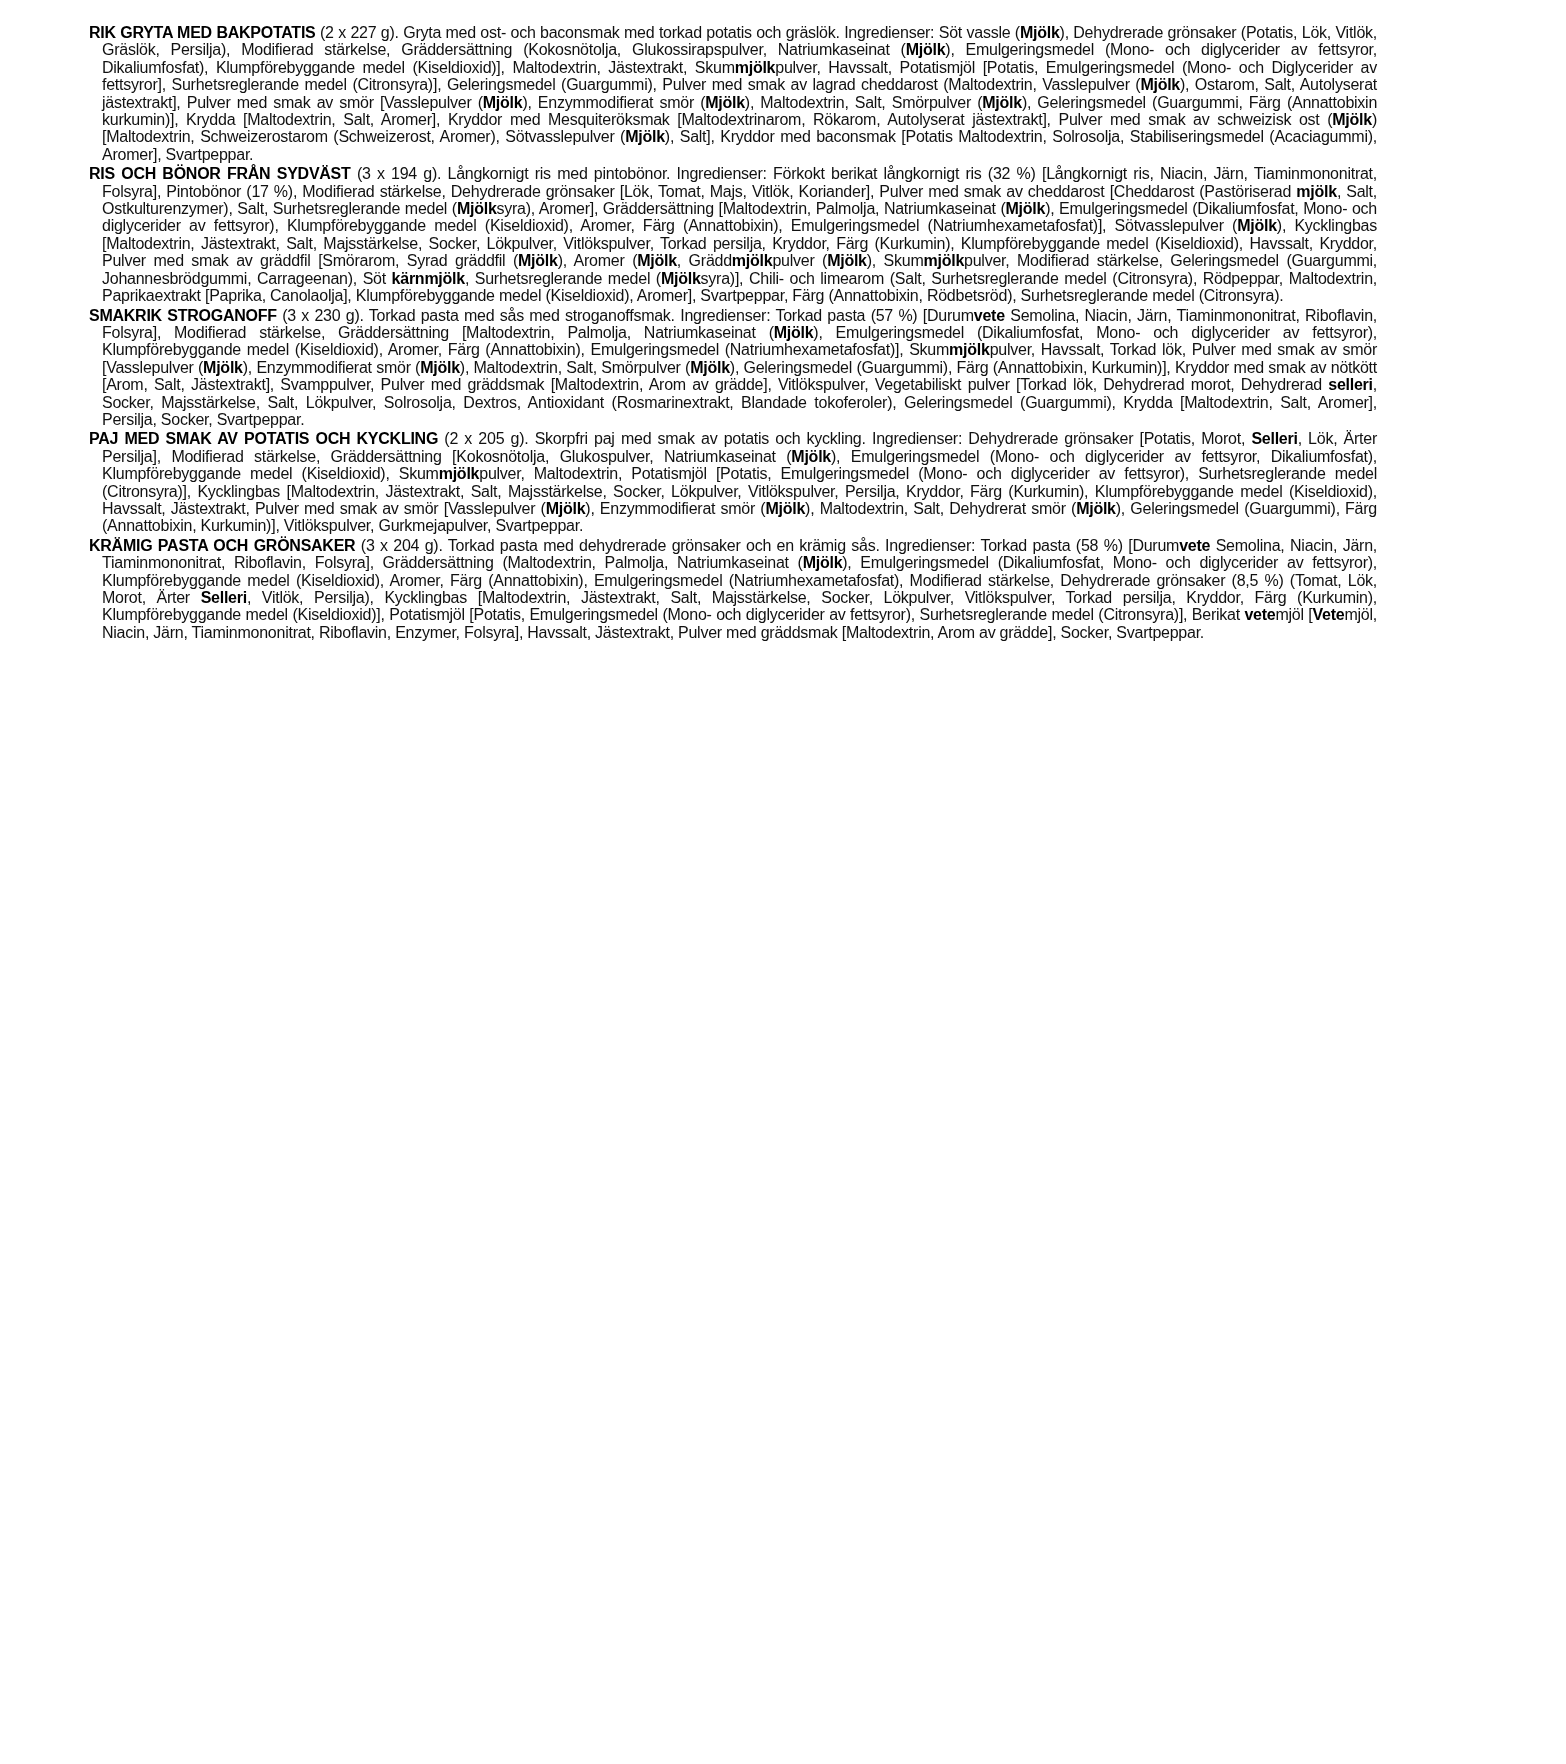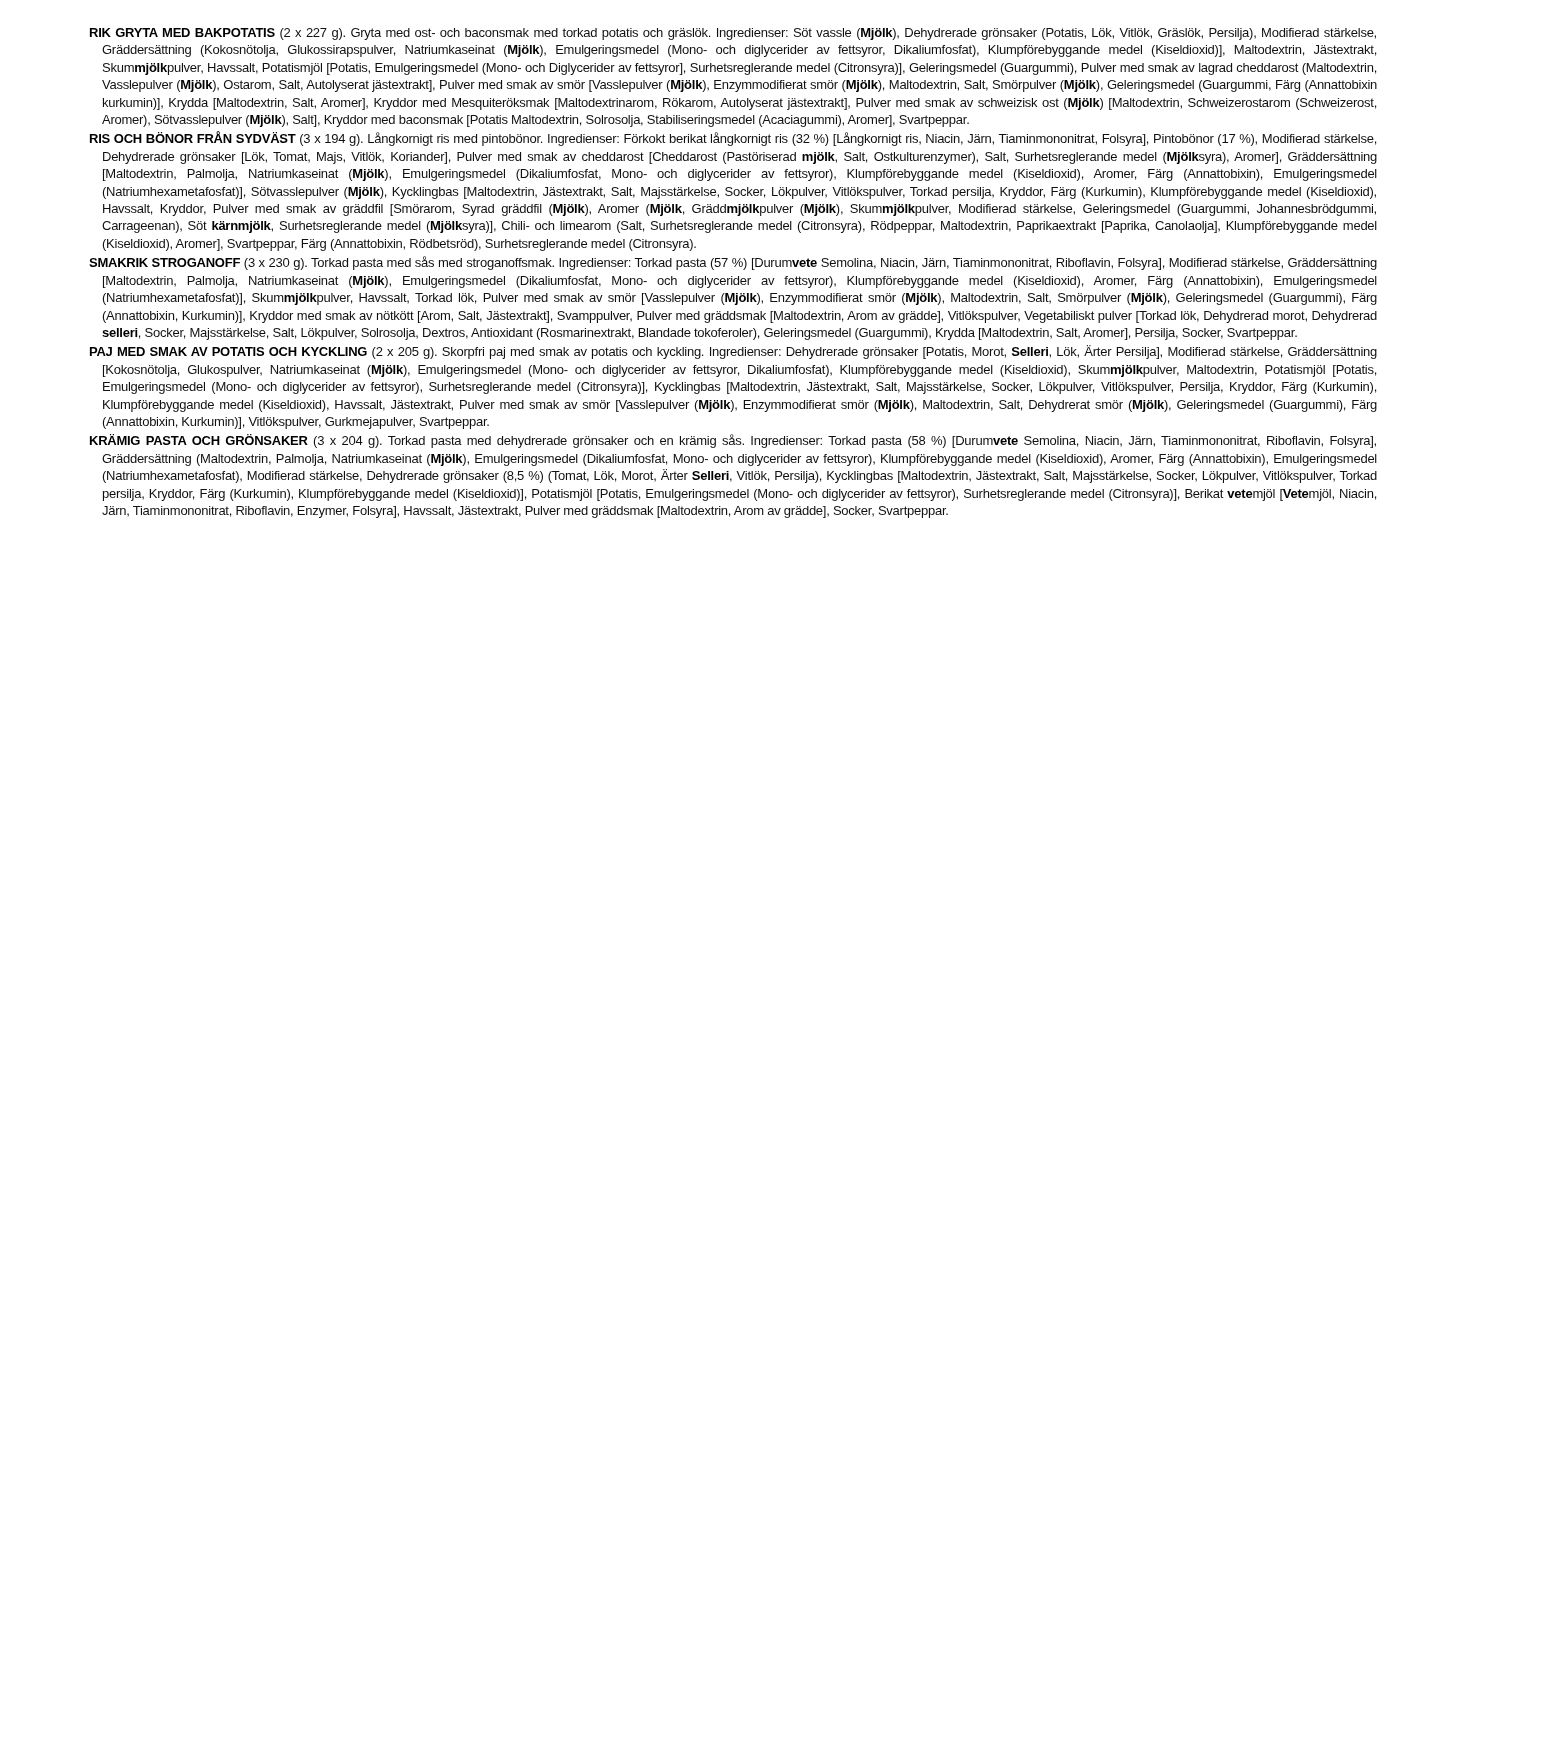--- a/index.html
+++ b/index.html
@@ -16,21 +16,21 @@
     color: #111111;
   }
   main.doc {
     position: absolute;
     top: 24px;
     left: 89px;
     width: 1288px;
   }
   p.ingredients {
     margin: 0 0 2px 0;
-    font-size: 13px;
+    font-size: 16px;
     line-height: 17.4px;
     letter-spacing: -0.25px;
     text-align: justify;
     
     padding-left: 13px;
     text-indent: -13px;
     color: #111111;
   }
   p.ingredients strong {
     font-weight: 700;

